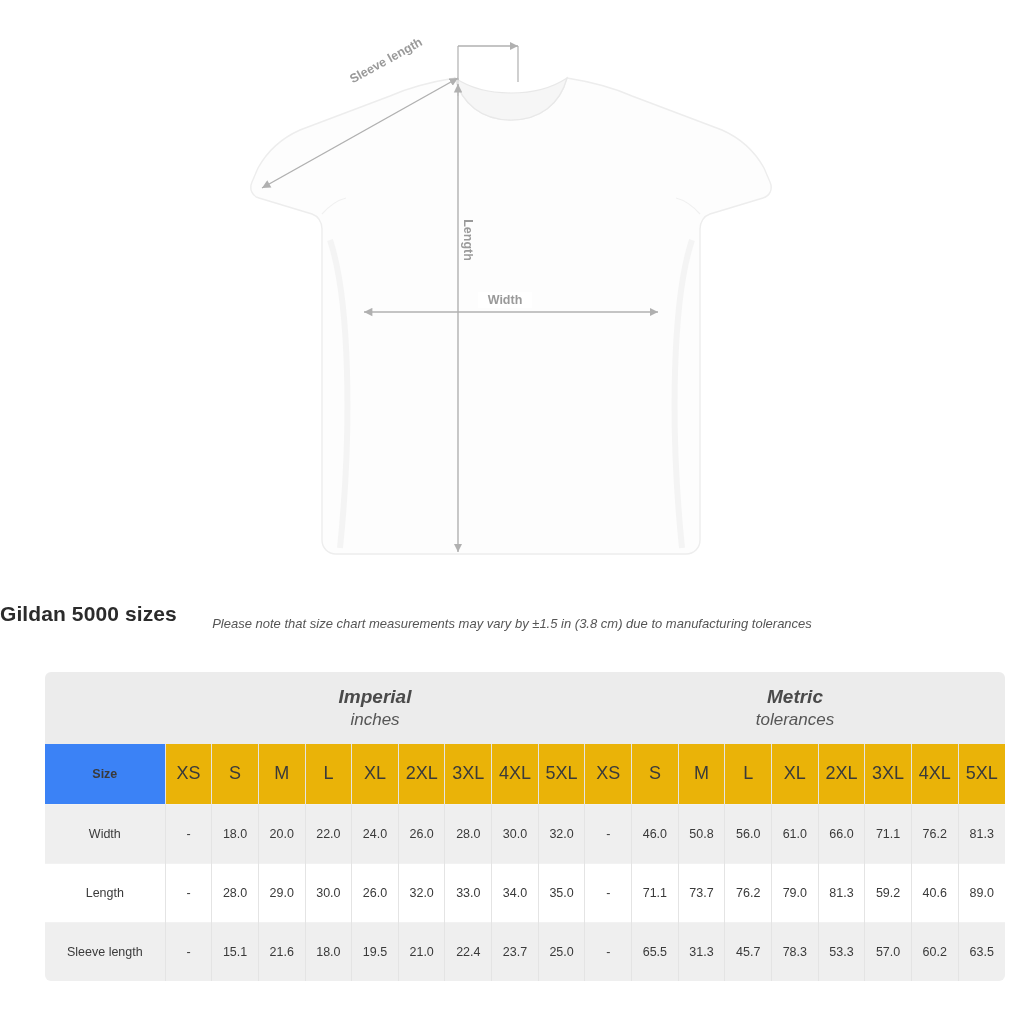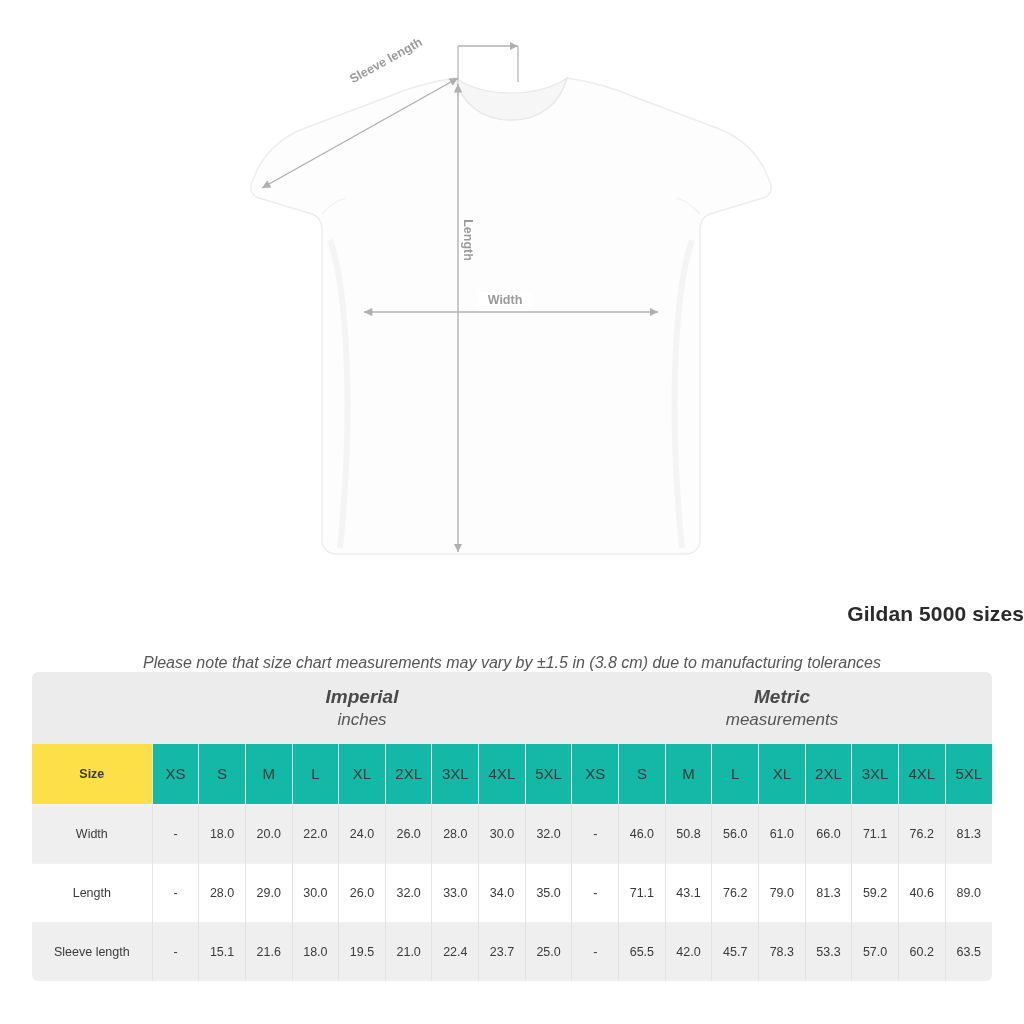--- a/index.html
+++ b/index.html
@@ -18,40 +18,40 @@
     left: 0; top: 0;
     width: 1024px; height: 580px;
   }
   .illustration svg { display: block; }
 
   
   .chart-title {
     position: absolute;
     left: 0; top: 602px;
     width: 1024px;
-    text-align: right;
+    text-align: left;
     font-size: 21px;
     font-weight: bold;
     color: #2b2b2b;
     letter-spacing: 0.1px;
   }
   .chart-note {
     position: absolute;
-    left: 0; top: 654px;
+    left: 0; top: 616px;
     width: 1024px;
     text-align: center;
-    font-size: 16px;
+    font-size: 13px;
     font-style: italic;
     color: #555555;
   }
 
   
   .table-wrap {
     position: absolute;
-    left: 32px; top: 672px;
+    left: 45px; top: 672px;
     width: 960px;
   }
   table.size-chart {
     width: 960px;
     border-collapse: collapse;
     table-layout: fixed;
     font-size: 12.5px;
     overflow: hidden;
     border-radius: 6px;
   }
@@ -78,27 +78,27 @@
     font-size: 17px;
     font-style: italic;
     color: #555555;
     margin-top: 3px;
   }
   .sys-row td.corner { background: #ececec; }
 
   
   .size-row td {
     height: 60px;
-    background: #14b8a6;
+    background: #eab308;
     font-weight: bold;
     color: #3a3a3a;
-    font-size: 15px;
+    font-size: 18px;
   }
   .size-row td.rowlabel {
-    background: #fde047;
+    background: #3b82f6;
     font-weight: bold;
   }
 
   
   tr.data-row td { height: 59px; color: #3a3a3a; }
   tr.shaded td { background: #efefef; }
   tr.plain td { background: #ffffff; }
   td.rowlabel {
     font-weight: bold;
     font-size: 12.5px;
@@ -218,21 +218,21 @@
       <tbody>
 
         <tr class="sys-row">
           <td class="corner"></td>
           <td colspan="9">
             <div class="sys-title">Imperial</div>
             <div class="sys-sub">inches</div>
           </td>
           <td colspan="9">
             <div class="sys-title">Metric</div>
-            <div class="sys-sub">measurements</div>
+            <div class="sys-sub">tolerances</div>
           </td>
         </tr>
 
         <tr class="size-row">
           <td class="rowlabel">Size</td>
           <td>XS</td>
           <td>S</td>
           <td>M</td>
           <td>L</td>
           <td>XL</td>
@@ -279,21 +279,21 @@
           <td class="val">28.0</td>
           <td class="val">29.0</td>
           <td class="val">30.0</td>
           <td class="val">26.0</td>
           <td class="val">32.0</td>
           <td class="val">33.0</td>
           <td class="val">34.0</td>
           <td class="val">35.0</td>
           <td class="val">-</td>
           <td class="val">71.1</td>
-          <td class="val">43.1</td>
+          <td class="val">73.7</td>
           <td class="val">76.2</td>
           <td class="val">79.0</td>
           <td class="val">81.3</td>
           <td class="val">59.2</td>
           <td class="val">40.6</td>
           <td class="val">89.0</td>
         </tr>
 
         <tr class="data-row shaded">
           <td class="rowlabel">Sleeve length</td>
@@ -301,21 +301,21 @@
           <td class="val">15.1</td>
           <td class="val">21.6</td>
           <td class="val">18.0</td>
           <td class="val">19.5</td>
           <td class="val">21.0</td>
           <td class="val">22.4</td>
           <td class="val">23.7</td>
           <td class="val">25.0</td>
           <td class="val">-</td>
           <td class="val">65.5</td>
-          <td class="val">42.0</td>
+          <td class="val">31.3</td>
           <td class="val">45.7</td>
           <td class="val">78.3</td>
           <td class="val">53.3</td>
           <td class="val">57.0</td>
           <td class="val">60.2</td>
           <td class="val">63.5</td>
         </tr>
       </tbody>
     </table>
   </div>

